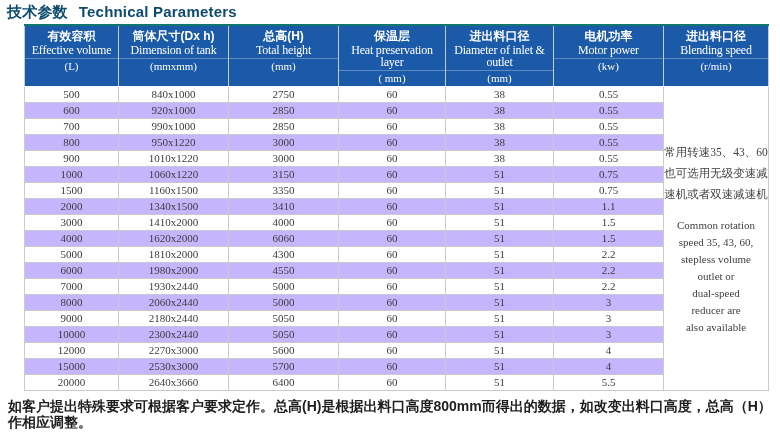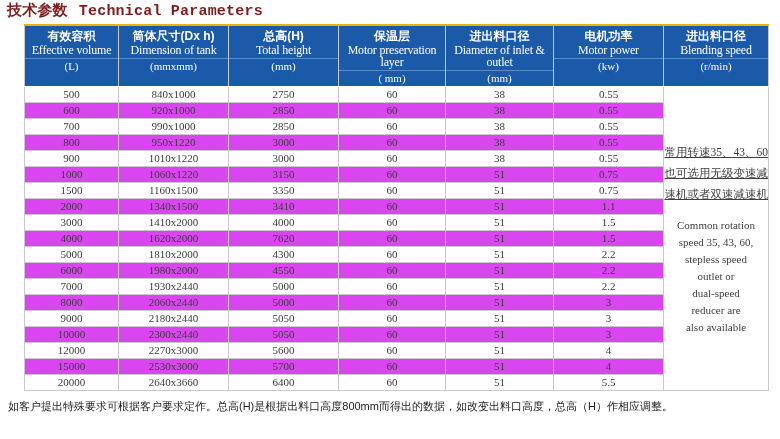--- a/index.html
+++ b/index.html
@@ -1,53 +1,53 @@
 <!DOCTYPE html>
 <html><head>
 <meta charset="utf-8">
 <style>
   html,body{margin:0;padding:0;}
   body{
     width:780px;height:439px;position:relative;overflow:hidden;
     background:#ffffff;font-family:"Liberation Sans",sans-serif;
   }
   .page-title{
-    margin:3px 0 0 7px;font-size:15px;font-weight:bold;color:#7f1d1d;
-    letter-spacing:.2px;line-height:17px;font-family:Liberation Mono, monospace;
+    margin:3px 0 0 7px;font-size:15px;font-weight:bold;color:#0c4a6e;
+    letter-spacing:.2px;line-height:17px;
   }
   .page-title .cn{margin-right:11px;}
   table.params{
     border-collapse:collapse;table-layout:fixed;width:744px;margin:4px 0 0 24px;
   }
-  thead tr{border-top:2px solid #eab308;}
+  thead tr{border-top:2px solid #0f766e;}
   thead th{
     background:#1b5aa8;color:#ffffff;font-weight:normal;padding:0;height:48px;
     vertical-align:top;border:1px solid #c9c9c9;border-bottom:1px solid #ffffff;
   }
   thead th + th{border-left:1px solid #7da3cf;}
   .h-cn{font-size:12px;line-height:15px;padding-top:3px;font-weight:bold;}
   .h-en{font-family:"Liberation Serif",serif;font-size:12px;line-height:12px;letter-spacing:-.2px;}
   .h-unit{
     font-family:"Liberation Serif",serif;font-size:11px;line-height:15px;margin-top:2px;
     border-top:1px solid rgba(255,255,255,.3);
   }
   tbody td{
     height:15px;line-height:15px;padding:0;text-align:center;
     font-family:"Liberation Serif",serif;font-size:11px;color:#3c3c3c;
     border:1px solid #c9c9c9;background:#ffffff;
   }
-  tbody tr.alt td{background:#d946ef;margin-left:31px;}
+  tbody tr.alt td{background:#c4b5fd;margin-left:31px;}
   tbody td.speed-cell{background:#ffffff;vertical-align:middle;}
-  .speed-cn{font-size:11.5px;color:#3f3f3f;line-height:21px;text-align:right;text-decoration:underline;}
+  .speed-cn{font-size:11.5px;color:#3f3f3f;line-height:21px;text-align:center;}
   .speed-en{
     margin-top:12px;font-family:"Liberation Serif",serif;font-size:11px;
     line-height:17px;color:#3f3f3f;text-align:center;
   }
   .footer{margin:7px 0 0 8px;}
-  .footer-cn{font-size:11px;font-weight:normal;color:#1e1e1e;line-height:16px;}
+  .footer-cn{font-size:14px;font-weight:bold;color:#1e1e1e;line-height:16px;}
   .footer-en{font-family:"Liberation Serif",serif;font-size:11.5px;color:#333333;line-height:17px;}
 </style>
 </head>
 <body>
 
 <div class="page-title">
   <span class="cn">技术参数</span><span>Technical Parameters</span>
 </div>
 
 <table class="params">
@@ -72,21 +72,21 @@
         <div class="h-en">Dimension of tank</div>
         <div class="h-unit">(mmxmm)</div>
       </th>
       <th>
         <div class="h-cn">总高(H)</div>
         <div class="h-en">Total height</div>
         <div class="h-unit">(mm)</div>
       </th>
       <th>
         <div class="h-cn">保温层</div>
-        <div class="h-en">Motor preservation layer</div>
+        <div class="h-en">Heat preservation layer</div>
         <div class="h-unit">( mm)</div>
       </th>
       <th>
         <div class="h-cn">进出料口径</div>
         <div class="h-en">Diameter of inlet &amp; outlet</div>
         <div class="h-unit">(mm)</div>
       </th>
       <th>
         <div class="h-cn">电机功率</div>
         <div class="h-en">Motor power</div>
@@ -109,21 +109,21 @@
         <td>0.55</td>
         <td rowspan="19" class="speed-cell">
           <div class="speed-cn">
             <div>常用转速35、43、60</div>
             <div>也可选用无级变速减</div>
             <div>速机或者双速减速机</div>
           </div>
           <div class="speed-en">
             <div>Common rotation</div>
             <div>speed 35, 43, 60,</div>
-            <div>stepless speed</div>
+            <div>stepless volume</div>
             <div>outlet or</div>
             <div>dual-speed</div>
             <div>reducer are</div>
             <div>also available</div>
           </div>
         </td>
       </tr>
       <tr class="alt">
         <td>600</td>
         <td>920x1000</td>
@@ -184,21 +184,21 @@
         <td>3000</td>
         <td>1410x2000</td>
         <td>4000</td>
         <td>60</td>
         <td>51</td>
         <td>1.5</td>
       </tr>
       <tr class="alt">
         <td>4000</td>
         <td>1620x2000</td>
-        <td>7620</td>
+        <td>6060</td>
         <td>60</td>
         <td>51</td>
         <td>1.5</td>
       </tr>
       <tr>
         <td>5000</td>
         <td>1810x2000</td>
         <td>4300</td>
         <td>60</td>
         <td>51</td>

